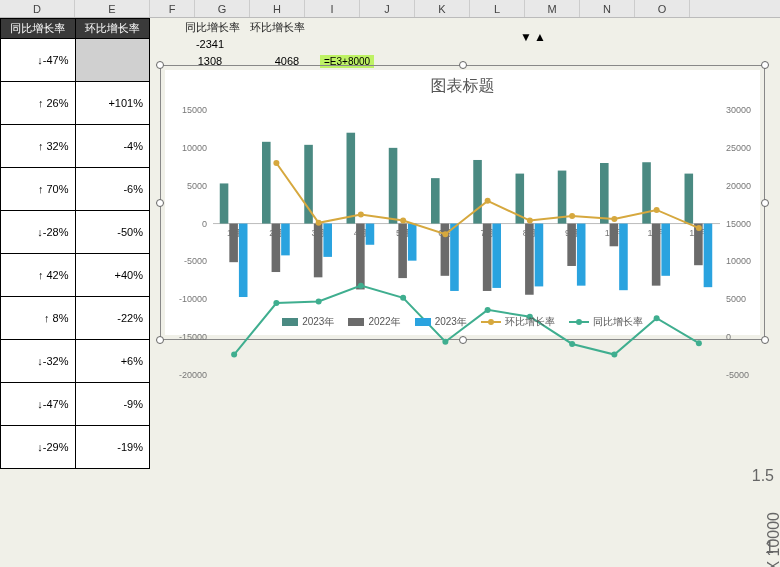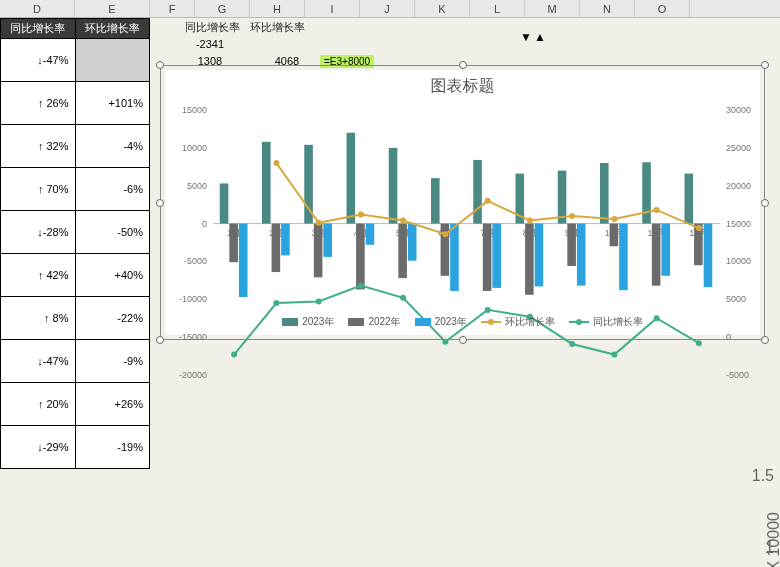--- a/index.html
+++ b/index.html
@@ -182,26 +182,26 @@
         </tr>
         <tr>
           <td>↑ 42%</td>
           <td>+40%</td>
         </tr>
         <tr>
           <td>↑ 8%</td>
           <td>-22%</td>
         </tr>
         <tr>
+          <td>↓-32%</td>
+          <td>+6%</td>
+        </tr>
+        <tr>
           <td>↓-47%</td>
           <td>-9%</td>
-        </tr>
-        <tr>
-          <td>↑ 20%</td>
-          <td>+26%</td>
         </tr>
         <tr>
           <td>↓-29%</td>
           <td>-19%</td>
         </tr>
       </tbody>
   </table>
 </div>
 
 <span class="mini-hdr" style="left:185px">同比增长率</span>

